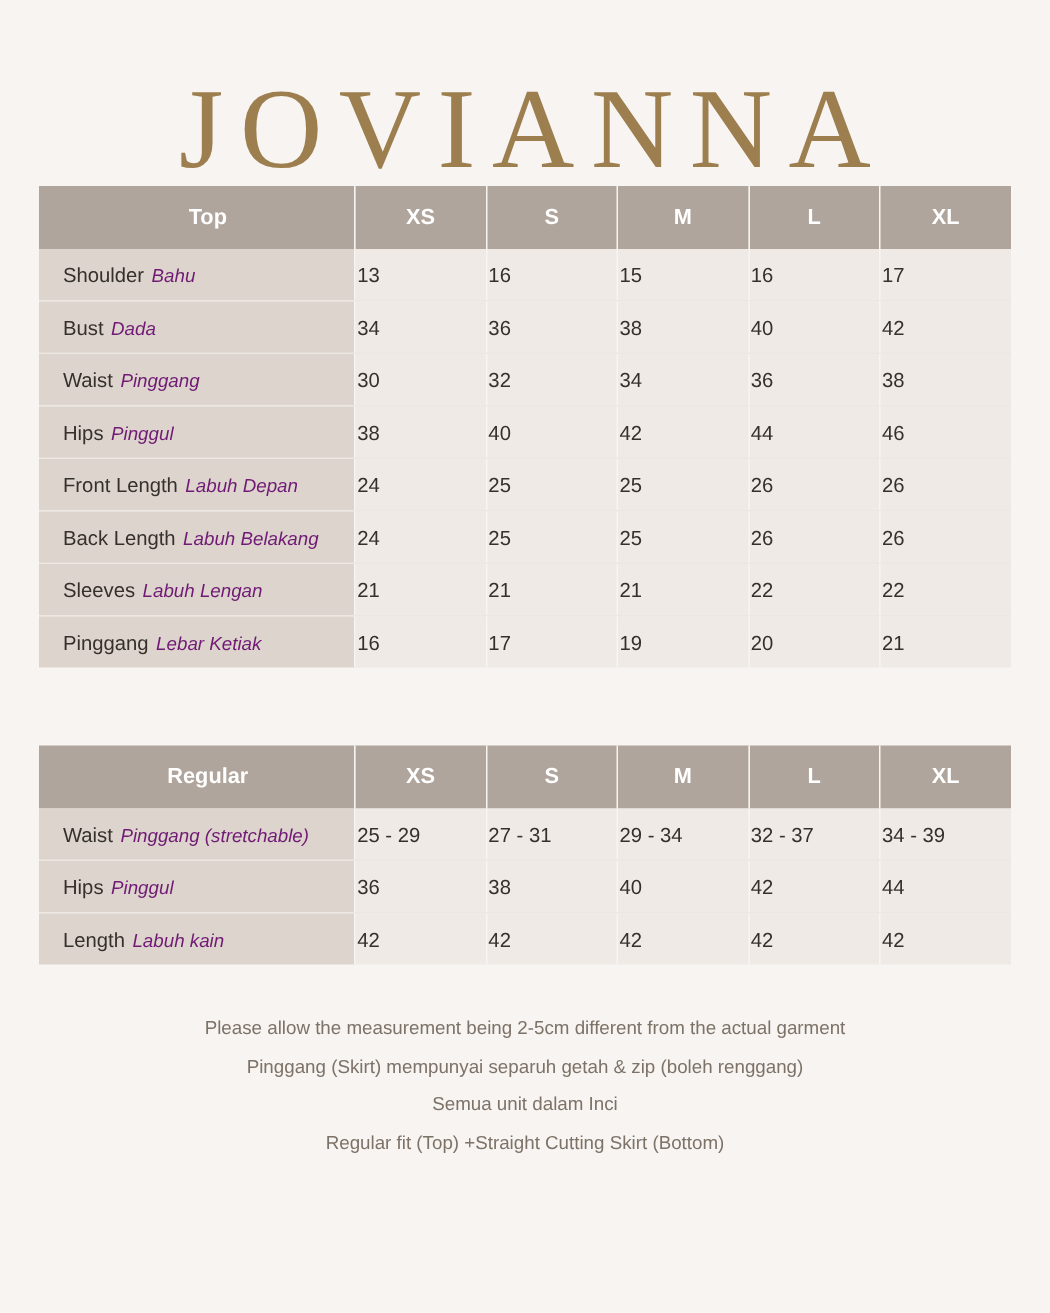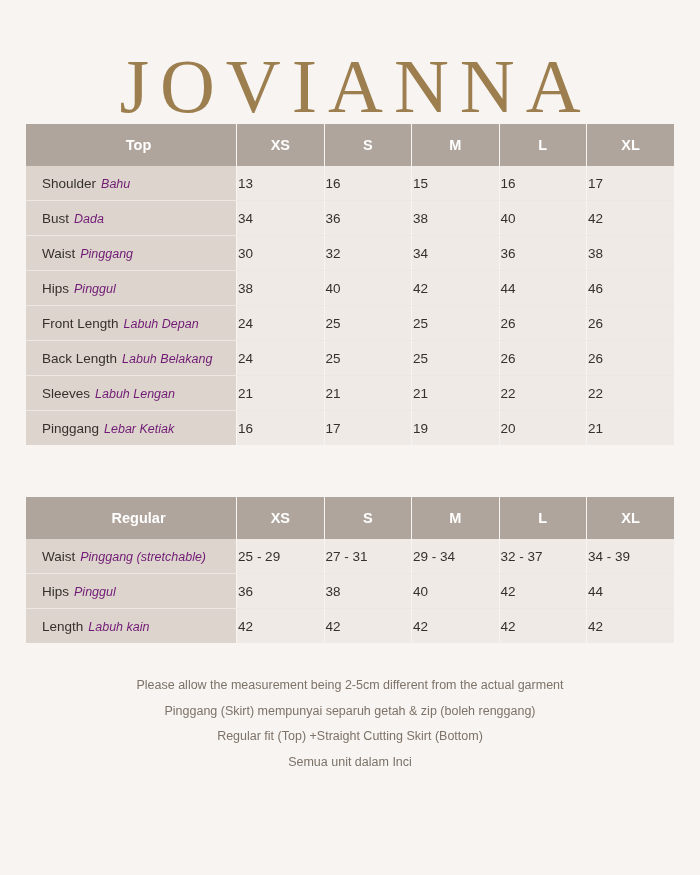--- a/index.html
+++ b/index.html
@@ -290,17 +290,17 @@
           <td class="value-cell">42</td>
           <td class="value-cell">42</td>
         </tr>
       </tbody>
     </table>
   </div>
 
   <div class="notes">
     <div>Please allow the measurement being 2-5cm different from the actual garment</div>
     <div>Pinggang (Skirt) mempunyai separuh getah &amp; zip (boleh renggang)</div>
+    <div>Semua unit dalam Inci</div>
     <div>Regular fit (Top) +Straight Cutting Skirt (Bottom)</div>
-    <div>Semua unit dalam Inci</div>
   </div>
 
 </div>
 
 </body></html>

